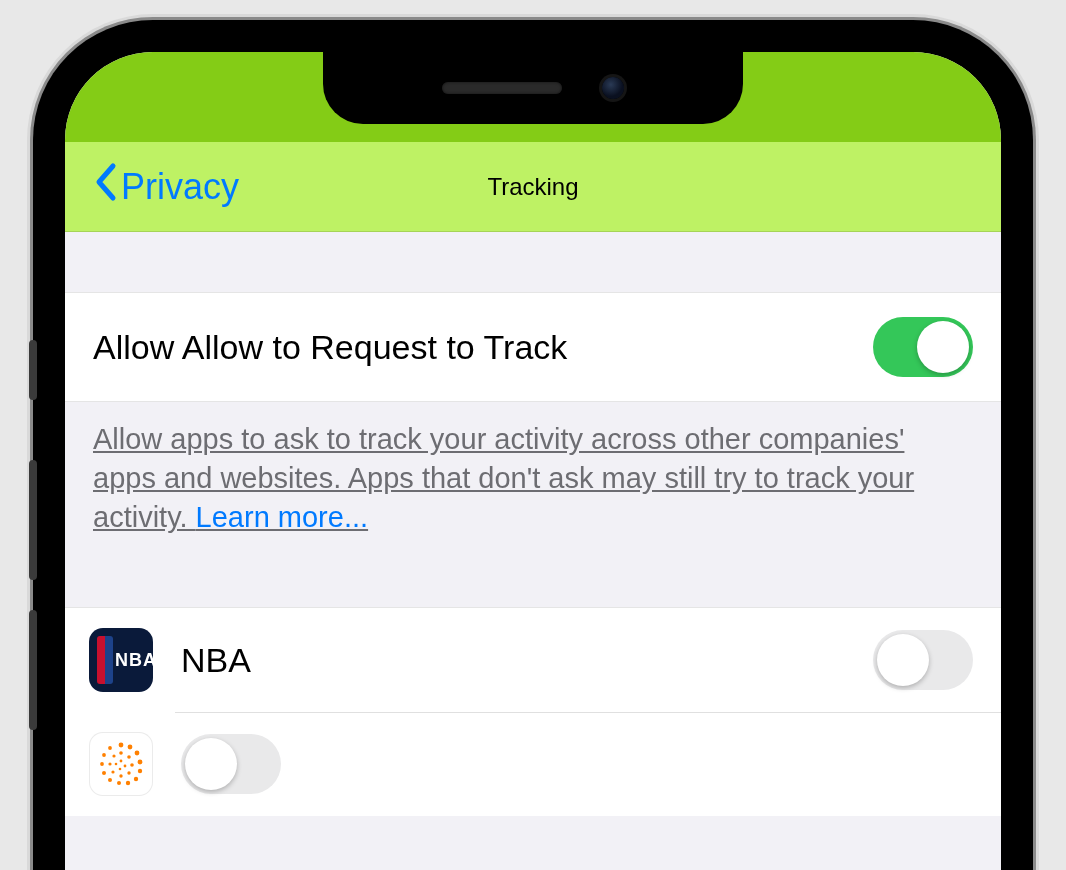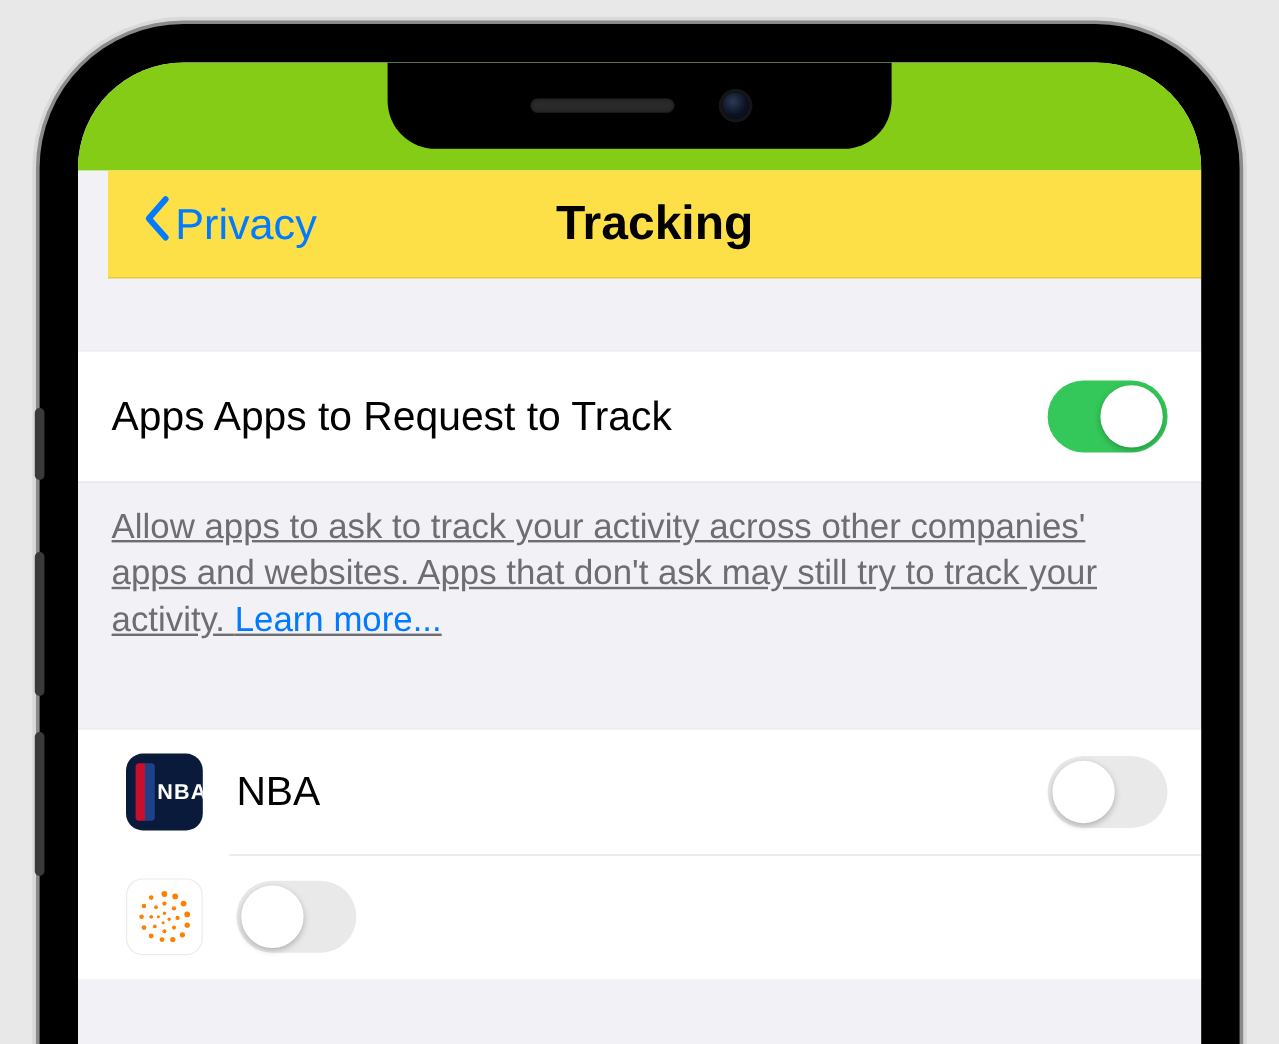--- a/index.html
+++ b/index.html
@@ -82,40 +82,39 @@
   }
   .status-right {
     display: flex;
     align-items: center;
     gap: 10px;
   }
   .nav-bar {
     height: 90px;
     display: flex;
     align-items: center;
-    background: #fde047;
+    background: #bef264;
     border-bottom: 1px solid rgba(0,0,0,0.12);
     position: relative;
     padding: 0 28px;
-    margin-left: 25px;
   }
   .back-btn {
     display: flex;
     align-items: center;
     color: #007aff;
     font-size: 36px;
     font-weight: 400;
     gap: 2px;
   }
   .nav-title {
     position: absolute;
     left: 50%;
     transform: translateX(-50%);
-    font-size: 40px;
-    font-weight: 700;
+    font-size: 24px;
+    font-weight: 400;
     color: #000;
     text-align: center;
   }
   .content { }
   .section-group {
     background: #fff;
     border-top: 1px solid rgba(0,0,0,0.1);
     border-bottom: 1px solid rgba(0,0,0,0.1);
   }
   .setting-row {
@@ -155,21 +154,20 @@
     line-height: 1.35;
     color: #6d6d72;
     text-decoration: underline;
   }
   .footer-text .link {
     color: #007aff;
   }
   .app-list {
     background: #fff;
     border-top: 1px solid rgba(0,0,0,0.1);
-    padding-left: 16px;
   }
   .app-row {
     display: flex;
     align-items: center;
     padding: 20px 28px 20px 24px;
     min-height: 104px;
   }
   .app-rows-wrapper .app-row:not(:first-child) {
     position: relative;
   }
@@ -295,21 +293,21 @@
           <span>Privacy</span>
         </div>
         <div class="nav-title">Tracking</div>
       </div>
 
       <div class="content">
         <div class="spacer-top"></div>
 
         <div class="section-group">
           <div class="setting-row">
-            <div class="setting-label">Apps Apps to Request to Track</div>
+            <div class="setting-label">Allow Allow to Request to Track</div>
             <div class="toggle on">
               <div class="knob"></div>
             </div>
           </div>
         </div>
 
         <div class="footer-text">
           <span>Allow apps to ask to track your activity across other companies' apps and websites. Apps that don't ask may still try to track your activity. </span><span class="link">Learn more...</span>
         </div>
 

